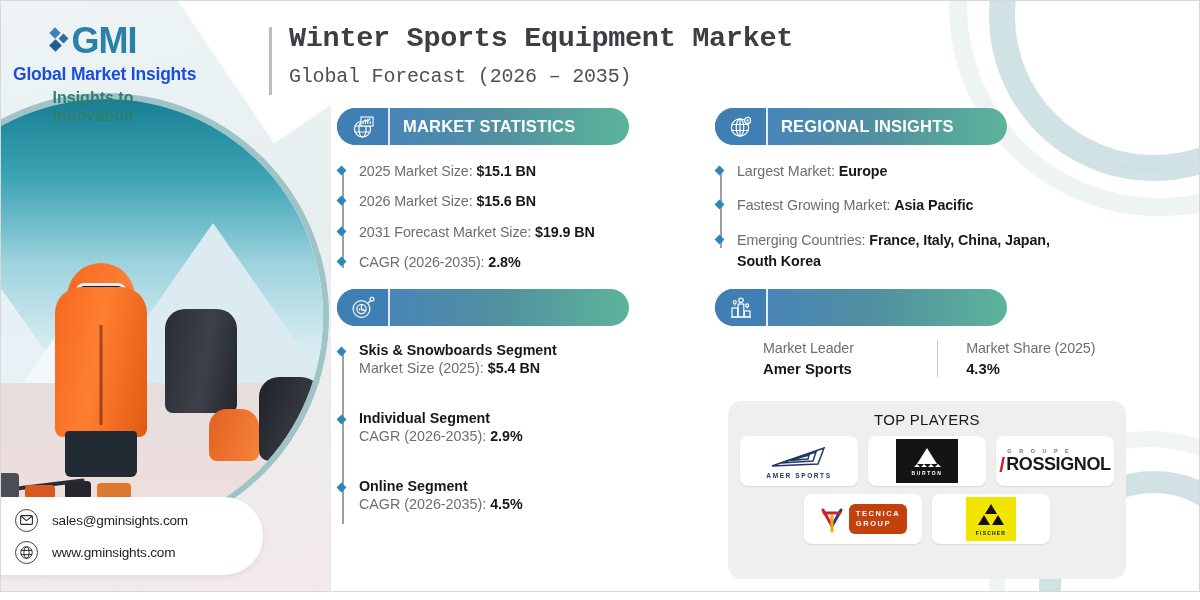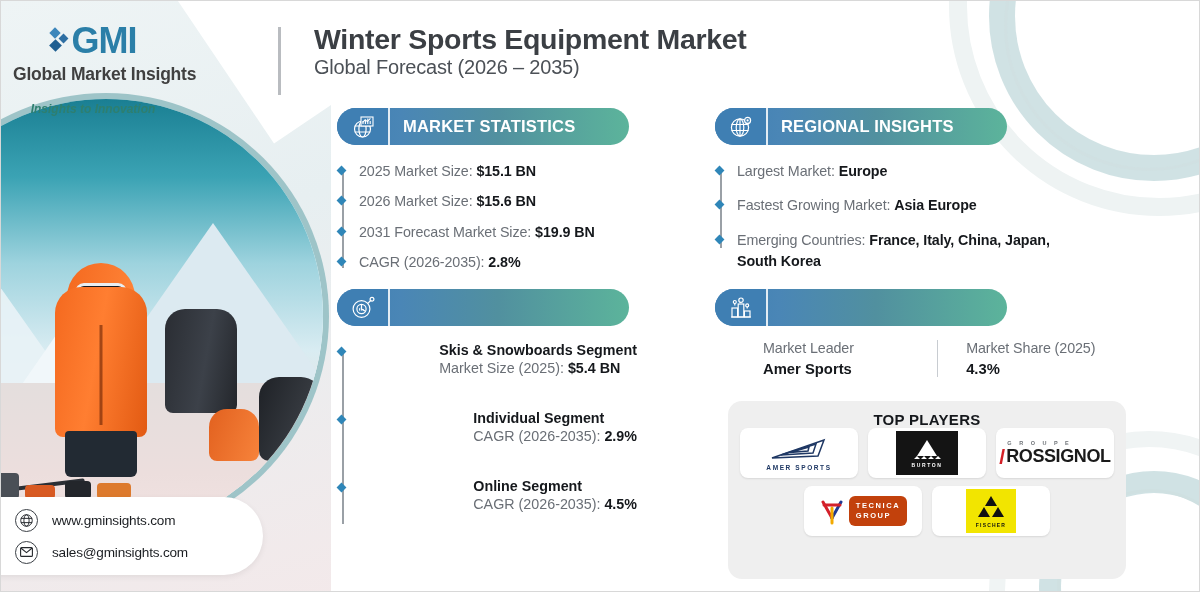--- a/index.html
+++ b/index.html
@@ -218,43 +218,44 @@
     background: #2f7fb5; transform: rotate(45deg);
   }
   .logo-diamonds i:nth-child(1){ width: 8px; height: 8px; left: 1px;  top: 3px;  background:#3b86bb;}
   .logo-diamonds i:nth-child(2){ width: 7px; height: 7px; left: 10px; top: 9px;  background:#2e6fa3;}
   .logo-diamonds i:nth-child(3){ width: 9px; height: 9px; left: 1px;  top: 15px; background:#1f5f91;}
   .logo-gmi {
     font-size: 36px; font-weight: 700; letter-spacing: -1px;
     color: #2b7fa8; line-height: 1;
   }
   .logo-name {
-    font-size: 17.5px; font-weight: 700; color: #404040;
+    font-size: 17.5px; font-weight: 700; color: #1d4ed8;
     letter-spacing: -.2px; margin-top: 5px; white-space: nowrap;
   }
   .logo-tag {
-    font-size: 12px; font-style: italic; font-weight: 700;
-    color: #2e7f6f; margin-top: 17px;
+    font-size: 16px; font-weight: 700;
+    color: #2e7f6f; margin-top: 4px;
   }
 
   
   .title-wrap {
-    position: absolute; left: 277px; top: 22px; z-index: 5;
-    padding-left: 36px;
+    position: absolute; left: 268px; top: 22px; z-index: 5;
+    padding-left: 20px;
+    font-family: Liberation Mono, monospace;
   }
   .title-wrap:before {
     content: ""; position: absolute; left: 0; top: 4px;
     width: 3px; height: 68px; background: #b9bcc0;
   }
   .main-title {
     font-size: 28.5px; font-weight: 700; color: #3b3f44;
     letter-spacing: -.3px; line-height: 1.15;
   }
   .sub-title {
-    font-size: 20px; color: #4c5157; 
+    font-size: 20px; color: #4c5157; margin-top: 9px;
     letter-spacing: -.2px;
   }
 
   
   .section { position: absolute; z-index: 5; }
   .pill {
     display: flex; align-items: center;
     height: 37px; width: 292px;
     border-radius: 19px;
     background: linear-gradient(90deg,#3f7fb3 0%, #4a86b6 22%, #51909f 55%, #5cb49b 100%);
@@ -289,21 +290,21 @@
   .b-text { font-size: 14.3px; color: #6a6f76; line-height: 1.5; letter-spacing: -.1px; }
   .b-text b { color: #15181c; font-weight: 700; }
 
   
   #market-stats .b-item { margin-bottom: 9px; }
   #market-stats .spine { top: 9px; height: 98px; }
 
   #regional .b-item { margin-bottom: 13px; }
   #regional .spine { top: 9px; height: 78px; }
 
-  #segment .b-item { margin-bottom: 34px; justify-content: flex-end; }
+  #segment .b-item { margin-bottom: 34px; }
   #segment .spine { top: 9px; height: 173px; }
   #segment .b-title { font-size: 14.3px; font-weight: 700; color: #15181c; display: block; }
   #segment .b-sub { font-size: 14.3px; color: #6a6f76; display: block; margin-top: 2px; }
   #segment .b-sub b { color: #15181c; font-weight: 700; }
 
   
   .leaders-body {
     margin-top: 14px; padding-left: 48px;
     display: flex; align-items: flex-start;
   }
@@ -314,22 +315,22 @@
 
   
   .players-card {
     position: absolute; left: 727px; top: 400px;
     width: 398px; height: 178px;
     background: #efefef; border-radius: 14px;
     padding: 10px 12px 8px;
     z-index: 5;
   }
   .players-title {
-    text-align: center; font-size: 15px; font-weight: 700;
-    color: #15181c; letter-spacing: .3px; margin-bottom: 0;
+    text-align: center; font-size: 15px; font-weight: 400;
+    color: #15181c; letter-spacing: .3px; margin-bottom: 8px;
   }
   .players-row { display: flex; justify-content: center; gap: 10px; margin-bottom: 8px; }
   .logo-box {
     width: 118px; height: 50px;
     background: #fff; border-radius: 8px;
     display: flex; align-items: center; justify-content: center;
     box-shadow: 0 1px 2px rgba(0,0,0,.10);
     overflow: hidden;
   }
   .players-footer {
@@ -491,21 +492,21 @@
       <span class="pill-label">REGIONAL INSIGHTS</span>
     </div>
     <div class="bullets">
       <span class="spine"></span>
       <div class="b-item">
         <span class="b-dot"></span>
         <span class="b-text"><span>Largest Market: </span><b>Europe</b></span>
       </div>
       <div class="b-item">
         <span class="b-dot"></span>
-        <span class="b-text"><span>Fastest Growing Market: </span><b>Asia Europe</b></span>
+        <span class="b-text"><span>Fastest Growing Market: </span><b>Asia Pacific</b></span>
       </div>
       <div class="b-item">
         <span class="b-dot"></span>
         <span class="b-text" style="max-width:330px;"><span>Emerging Countries: </span><b>France, Italy, China, Japan, South Korea</b></span>
       </div>
     </div>
   </div>
 
   <div class="section" id="segment" style="left:336px; top:288px; width:300px;">
     <div class="pill">
@@ -635,32 +636,32 @@
           <span class="fischer-txt">FISCHER</span>
         </span>
       </div>
     </div>
 
   </div>
 
   <div class="contact">
     <div class="contact-row">
       <span class="contact-icon">
+        <svg width="13" height="10" viewBox="0 0 13 10" fill="none" stroke="#25282d" stroke-width="1.1">
+          <rect x="0.6" y="0.6" width="11.8" height="8.8" rx="1"></rect>
+          <path d="M0.8 1 L6.5 5.6 L12.2 1"></path>
+        </svg>
+      </span>
+      <span class="contact-text">sales@gminsights.com</span>
+    </div>
+    <div class="contact-row">
+      <span class="contact-icon">
         <svg width="13" height="13" viewBox="0 0 14 14" fill="none" stroke="#25282d" stroke-width="1.05">
           <circle cx="7" cy="7" r="6.2"></circle>
           <ellipse cx="7" cy="7" rx="2.8" ry="6.2"></ellipse>
           <path d="M1 4.7h12M1 9.3h12"></path>
         </svg>
       </span>
       <span class="contact-text">www.gminsights.com</span>
     </div>
-    <div class="contact-row">
-      <span class="contact-icon">
-        <svg width="13" height="10" viewBox="0 0 13 10" fill="none" stroke="#25282d" stroke-width="1.1">
-          <rect x="0.6" y="0.6" width="11.8" height="8.8" rx="1"></rect>
-          <path d="M0.8 1 L6.5 5.6 L12.2 1"></path>
-        </svg>
-      </span>
-      <span class="contact-text">sales@gminsights.com</span>
-    </div>
   </div>
 
 </div>
 
 </body></html>

